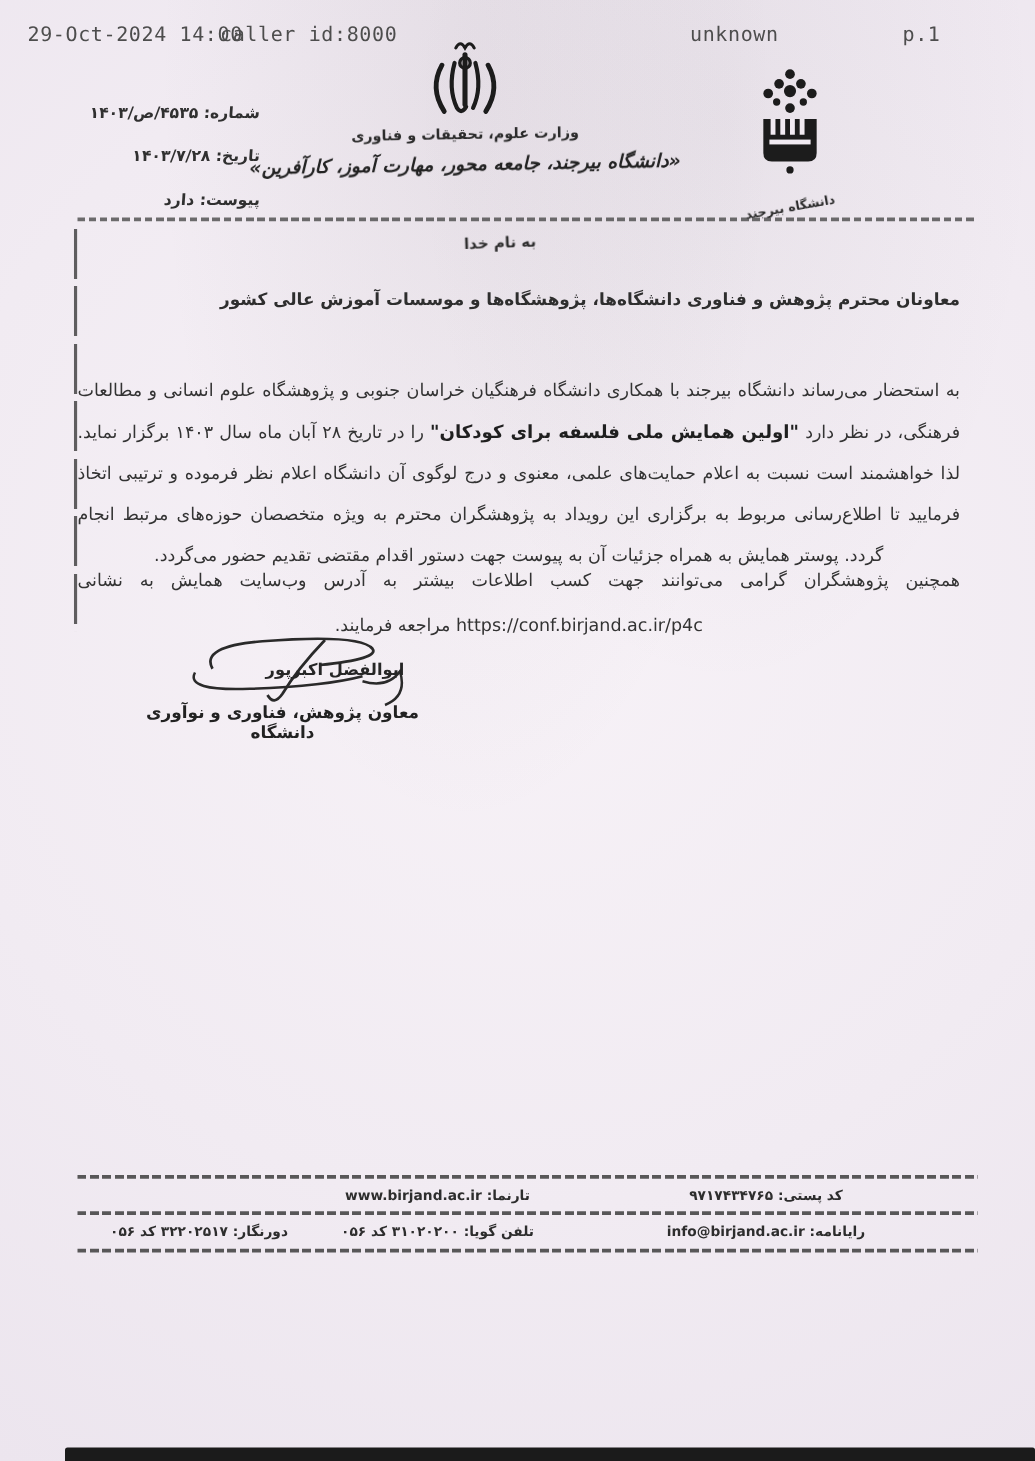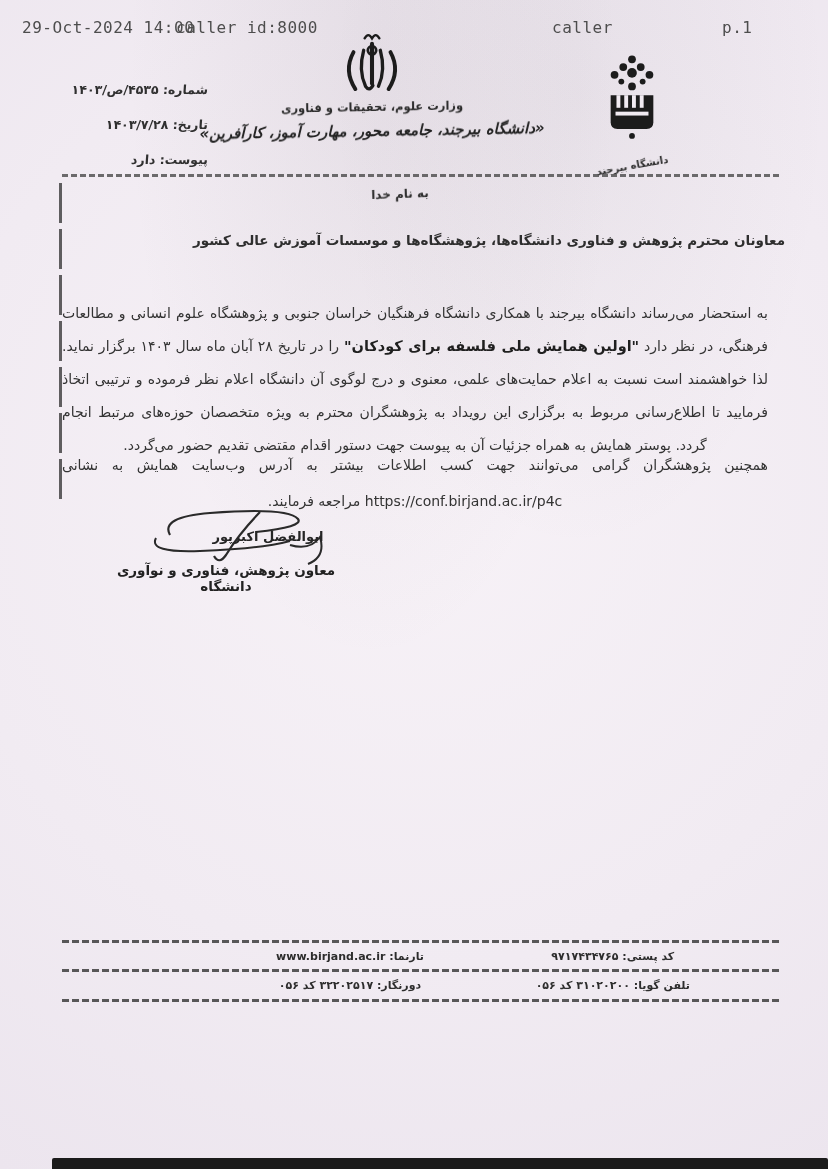--- a/index.html
+++ b/index.html
@@ -27,21 +27,21 @@
   .motto{left:152px;top:122px;width:440px;text-align:center;font-size:15px;font-weight:bold;color:#222;transform:rotate(-1deg);font-style:italic;}
   
   .logo{left:586px;top:52px;width:92px;text-align:center;}
   .logo-caption{font-size:10px;font-weight:bold;color:#2b2b2b;transform:rotate(-10deg);display:inline-block;margin-top:2px;}
   .divider{left:62px;top:174px;width:718px;height:3px;
     background:repeating-linear-gradient(90deg,#4a4a4a 0 6px, rgba(0,0,0,0) 6px 9px);opacity:.8;}
   .fold{left:59px;top:183px;width:3px;height:322px;background:#2e2e2e;opacity:.75;
     -webkit-mask-image:repeating-linear-gradient(180deg,#000 0 40px, transparent 40px 46px);
     mask-image:repeating-linear-gradient(180deg,#000 0 40px, transparent 40px 46px);}
   .bismillah{left:330px;top:187px;width:140px;text-align:center;font-size:12px;font-weight:bold;transform:rotate(-2deg);}
-  .recipient{left:62px;top:230px;width:706px;text-align:right;font-size:13.5px;font-weight:bold;line-height:20px;padding-left:17px;}
+  .recipient{left:62px;top:230px;width:706px;text-align:right;font-size:13.5px;font-weight:bold;line-height:20px;}
   .salutation{left:62px;top:270px;width:706px;text-align:right;font-size:13.5px;font-weight:bold;}
   .para1{left:62px;top:297px;width:706px;font-size:14px;line-height:33px;text-align:justify;text-align-last:center;color:#333;}
   .para1 .conf-title{font-weight:bold;font-size:14.5px;color:#1f1f1f;}
   .para2{left:62px;top:447px;width:706px;font-size:14px;line-height:36px;text-align:justify;text-align-last:center;color:#333;}
   .url{direction:ltr;unicode-bidi:embed;}
   .sig-scribble{left:138px;top:505px;}
   .sig-name{left:188px;top:529px;width:160px;text-align:center;font-size:13px;font-weight:bold;color:#262626;}
   .sig-title{left:96px;top:562px;width:260px;text-align:center;font-size:13.5px;font-weight:bold;color:#222;}
   
   .footer{left:62px;top:940px;width:720px;height:62px;direction:rtl;font-size:11px;font-weight:bold;color:#2d2d2d;}
@@ -51,21 +51,21 @@
   .fcell{text-align:center;filter:blur(0.25px);white-space:nowrap;}
   .bottom-strip{left:52px;top:1158px;width:776px;height:11px;background:#1b1b1b;border-radius:2px 2px 0 0;}
 </style>
 </head>
 <body>
 
 <div class="page">
 
   <div class="abs mono fax" style="left:22px;">29-Oct-2024  14:00</div>
   <div class="abs mono fax" style="left:176px;">caller id:8000</div>
-  <div class="abs mono fax" style="left:552px;">caller</div>
+  <div class="abs mono fax" style="left:552px;">unknown</div>
   <div class="abs mono fax" style="left:722px;">p.1</div>
 
   <div class="abs fields rtl ink">
     <div class="fline">شماره: ۴۵۳۵/ص/۱۴۰۳</div>
     <div class="fline">تاریخ: ۱۴۰۳/۷/۲۸</div>
     <div class="fline">پیوست: دارد</div>
   </div>
 
   <div class="abs emblem">
     <svg width="72" height="72" viewBox="0 0 72 78" style="filter:blur(0.4px);">
@@ -136,19 +136,20 @@
 
   <div class="abs footer">
     <div class="fline-h" style="top:0;"></div>
     <div class="fline-h" style="top:29px;"></div>
     <div class="fline-h" style="top:59px;"></div>
     <div class="frow" style="top:5px;height:22px;">
       <div class="fcell">کد پستی: ۹۷۱۷۴۳۴۷۶۵</div>
       <div class="fcell">تارنما: www.birjand.ac.ir</div>
     </div>
     <div class="frow" style="top:34px;height:22px;">
+      <div class="fcell">رایانامه: info@birjand.ac.ir</div>
       <div class="fcell">تلفن گویا: ۳۱۰۲۰۲۰۰ کد ۰۵۶</div>
       <div class="fcell">دورنگار: ۳۲۲۰۲۵۱۷ کد ۰۵۶</div>
     </div>
   </div>
 
   <div class="abs bottom-strip"></div>
 </div>
 
 </body></html>

